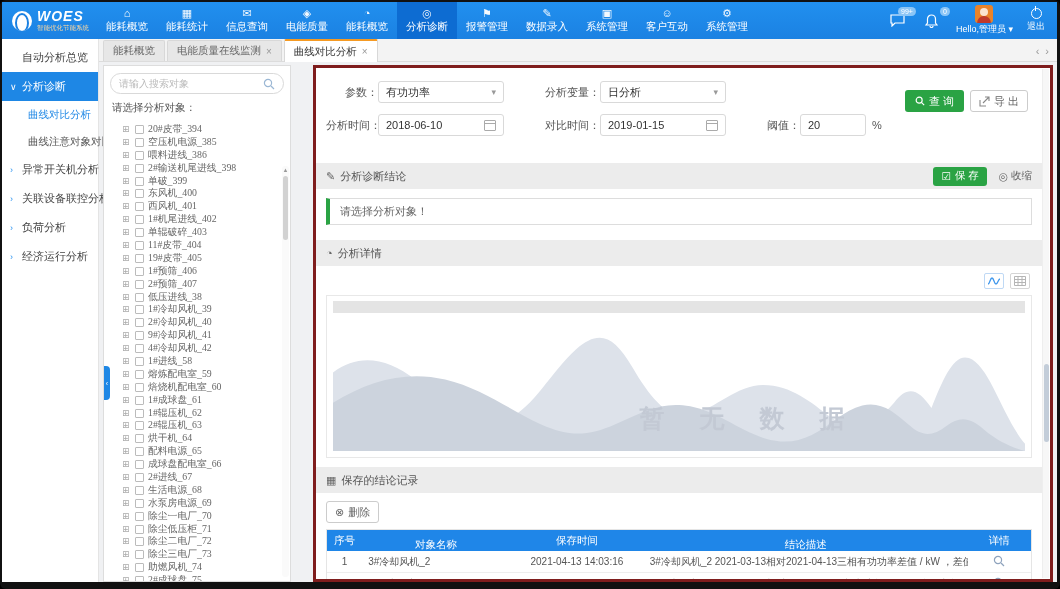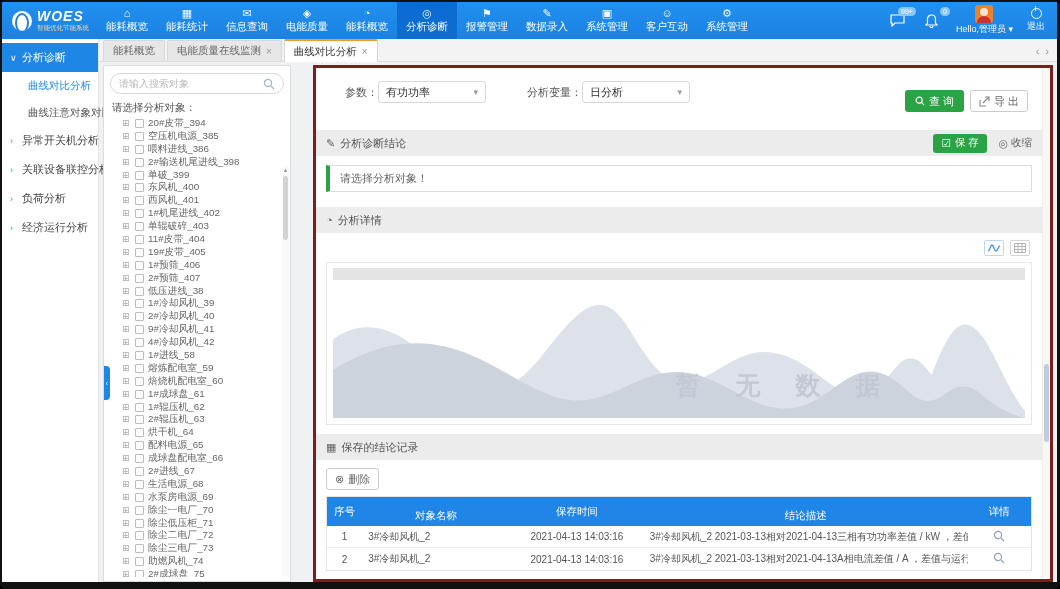--- a/index.html
+++ b/index.html
@@ -54,42 +54,42 @@
   .tab-arrows span { cursor:pointer; }
 
   .content { flex:1; display:flex; gap:22px; padding:3px 4px 0 4px; min-height:0; }
 
   
   .tree-panel { width:188px; flex:0 0 188px; background:#fff; border:1px solid #ddd; position:relative; padding:7px 6px 0 6px; overflow:hidden; }
   .collapse-handle { position:absolute; left:0; top:300px; width:6px; height:34px; background:#1e87e5; border-radius:0 4px 4px 0; color:#fff; font-size:7px; display:flex; align-items:center; justify-content:center; cursor:pointer; }
   .search-box { height:21px; border:1px solid #d9d9d9; border-radius:11px; display:flex; align-items:center; padding:0 8px; gap:6px; }
   .search-input { border:none; outline:none; flex:1; font-size:10px; color:#333; min-width:0; font-family:inherit; }
   .search-input::placeholder { color:#bbb; }
-  .tree-label { font-size:10.5px; color:#555; margin:7px 0 2px 2px; }
+  .tree-label { font-size:10.5px; color:#555; margin:7px 0 8px 2px; }
   .tree-list { overflow:hidden; height:460px; position:relative; }
   .titem { height:12.9px; display:flex; align-items:center; gap:4px; padding-left:12px; white-space:nowrap; cursor:pointer; }
   .texp { color:#aaa; font-size:9px; line-height:1; flex:0 0 9px; }
   .cbx { width:9px; height:9px; border:1px solid #bbb; border-radius:1px; background:#fff; flex:0 0 9px; }
-  .tlabel { font-size:9.8px; color:#666; }
+  .tlabel { font-size:9.8px; color:#666;font-family:Liberation Serif, serif; }
   .tree-scroll { position:absolute; right:1px; top:100px; bottom:4px; width:7px; background:#fafafa; border-radius:3px; }
   .tree-scroll .arr { display:block; text-align:center; font-size:6px; color:#999; line-height:8px; }
   .tree-thumb { position:absolute; top:10px; left:1px; width:5px; height:64px; background:#d2d2d2; border-radius:3px; }
 
   
   .right-panel { flex:1; background:#fff; border:3px solid #7f1d1d; position:relative; min-width:0; overflow:hidden; padding-right:8px; }
   .main-scroll { position:absolute; right:1px; top:1px; bottom:1px; width:7px; background:#f7f7f7; border-left:1px solid #eee; }
   .main-thumb { position:absolute; left:1px; top:58%; width:5px; height:78px; background:#c3cdd9; border-radius:3px; }
 
   .form-card { position:relative; padding:13px 8px 10px 10px; }
   .form-row { display:flex; align-items:center; margin-bottom:11px; }
   .form-row:last-child { margin-bottom:0; }
   .flabel { font-size:11px; color:#555; text-align:right; white-space:nowrap; }
   .flabel.w1 { width:52px; } .flabel.w2 { width:62px; }
   .fctl { height:22px; border:1px solid #d9d9d9; border-radius:3px; display:flex; align-items:center; padding:0 7px; font-size:11px; color:#333; background:#fff; cursor:pointer; }
-  .fselect { width:108px; justify-content:space-between; margin-right:34px; }
+  .fselect { width:126px; justify-content:space-between; margin-right:34px; }
   .fdate { width:126px; justify-content:space-between; margin-right:34px; }
   .fnum { width:66px; margin-right:6px; }
   .fnum input { border:none; outline:none; width:100%; font-size:11px; color:#333; font-family:inherit; }
   .caret-down { color:#999; font-size:9px; }
   .cal-icon { width:12px; height:11px; border:1px solid #aaa; border-radius:1px; position:relative; }
   .cal-icon::before { content:""; position:absolute; top:2px; left:0; right:0; height:1px; background:#aaa; }
   .unit { font-size:11px; color:#555; }
   .form-btns { position:absolute; right:14px; top:22px; display:flex; gap:6px; }
   .btn-green { background:#2aa344; color:#fff; border:none; border-radius:3px; font-size:11px; padding:6px 10px; height:22px; display:flex; align-items:center; gap:4px; cursor:pointer; font-family:inherit; }
   .btn-white { background:#fff; color:#666; border:1px solid #ccc; border-radius:3px; font-size:11px; padding:0 8px; height:22px; display:flex; align-items:center; gap:4px; cursor:pointer; font-family:inherit; }
@@ -105,26 +105,26 @@
   .conclusion-box { border:1px solid #ddd; border-left:4px solid #2aa344; height:27px; display:flex; align-items:center; padding-left:10px; font-size:11px; color:#666; }
 
   .chart-tools { height:24px; display:flex; justify-content:flex-end; align-items:center; gap:6px; padding-right:12px; margin-top:3px; }
   .tool-box { width:20px; height:16px; border:1px solid #bfd9f5; border-radius:2px; display:flex; align-items:center; justify-content:center; cursor:pointer; background:#fff; }
   .tool-box.gray { border-color:#d5d5d5; }
 
   .chart-box { margin:2px 10px 0 10px; border:1px solid #e8e8e8; height:163px; position:relative; padding:5px 6px 6px 6px; }
   .chart-strip { height:12px; background:#e4e4e4; }
   .mountains { position:absolute; left:6px; right:6px; top:21px; bottom:6px; }
   .mountains svg { width:100%; height:100%; display:block; }
-  .nodata { position:absolute; left:50%; bottom:22px; transform:translateX(-18%); font-size:25px; font-weight:bold; color:#c3c9d4; letter-spacing:14px; white-space:nowrap;margin-left:36px; }
+  .nodata { position:absolute; left:50%; bottom:22px; transform:translateX(-18%); font-size:25px; font-weight:bold; color:#c3c9d4; letter-spacing:14px; white-space:nowrap; }
 
   .records-bar { margin-top:9px; }
   .delete-row { padding:8px 10px 6px 10px; }
   .gtable { margin:0 10px; border:1px solid #e5e5e5; }
-  .ghead { display:flex; background:#1f86e8; color:#fff; font-size:10.5px; height:29px; align-items:center; }
+  .ghead { display:flex; background:#1f86e8; color:#fff; font-size:10.5px; height:21px; align-items:center; }
   .gc { padding:0 6px; overflow:hidden; white-space:nowrap; }
   .gc1 { width:5%; text-align:center; } .gc2 { width:21%; } .gc3 { width:19%; text-align:center; }
   .gc4 { width:46%; } .gc5 { width:9%; text-align:center; flex:1; }
   .ghead .gc2, .ghead .gc4 { text-align:center;margin-top:9px; }
   .grow { display:flex; align-items:center; height:22px; border-bottom:1px solid #eee; font-size:10px; color:#555; background:#fff; }
   .grow:last-child { border-bottom:none; }
   .mag-icon { cursor:pointer; display:inline-flex; }
 </style>
 </head>
 <body>
@@ -218,20 +218,24 @@
       <div class="logout-wrap">
         <div class="power-icon"></div>
         <div class="logout-label">退出</div>
       </div>
     </div>
   </header>
 
   <div class="bodyrow">
 
     <aside class="sidebar">
+      <div class="side-item">
+        <span class="side-caret"></span>
+        <span>自动分析总览</span>
+      </div>
       <div class="side-item active">
         <span class="side-caret">∨</span>
         <span>分析诊断</span>
       </div>
       <div class="side-sub">
 
           <div class="side-sub-item selected">
             <span>曲线对比分析</span>
           </div>
 
@@ -524,20 +528,37 @@
               <span class="flabel w1">参数：</span>
               <div class="fctl fselect">
                 <span>有功功率</span>
                 <span class="caret-down">▾</span>
               </div>
               <span class="flabel w2">分析变量：</span>
               <div class="fctl fselect">
                 <span>日分析</span>
                 <span class="caret-down">▾</span>
               </div>
+            </div>
+            <div class="form-row">
+              <span class="flabel w1">分析时间：</span>
+              <div class="fctl fdate">
+                <span>2018-06-10</span>
+                <span class="cal-icon"></span>
+              </div>
+              <span class="flabel w2">对比时间：</span>
+              <div class="fctl fdate">
+                <span>2019-01-15</span>
+                <span class="cal-icon"></span>
+              </div>
+              <span class="flabel" style="width:40px">阈值：</span>
+              <div class="fctl fnum">
+                <input value="20" style="">
+              </div>
+              <span class="unit">%</span>
             </div>
             <div class="form-btns">
               <button class="btn-green">
                 <svg width="10" height="10" viewBox="0 0 12 12">
                       <circle cx="5" cy="5" r="3.6" fill="none" stroke="#fff" stroke-width="1.4"></circle>
                       <line x1="8" y1="8" x2="11" y2="11" stroke="#fff" stroke-width="1.4"></line>
                     </svg>
                 <span>查 询</span>
               </button>
               <button class="btn-white">

